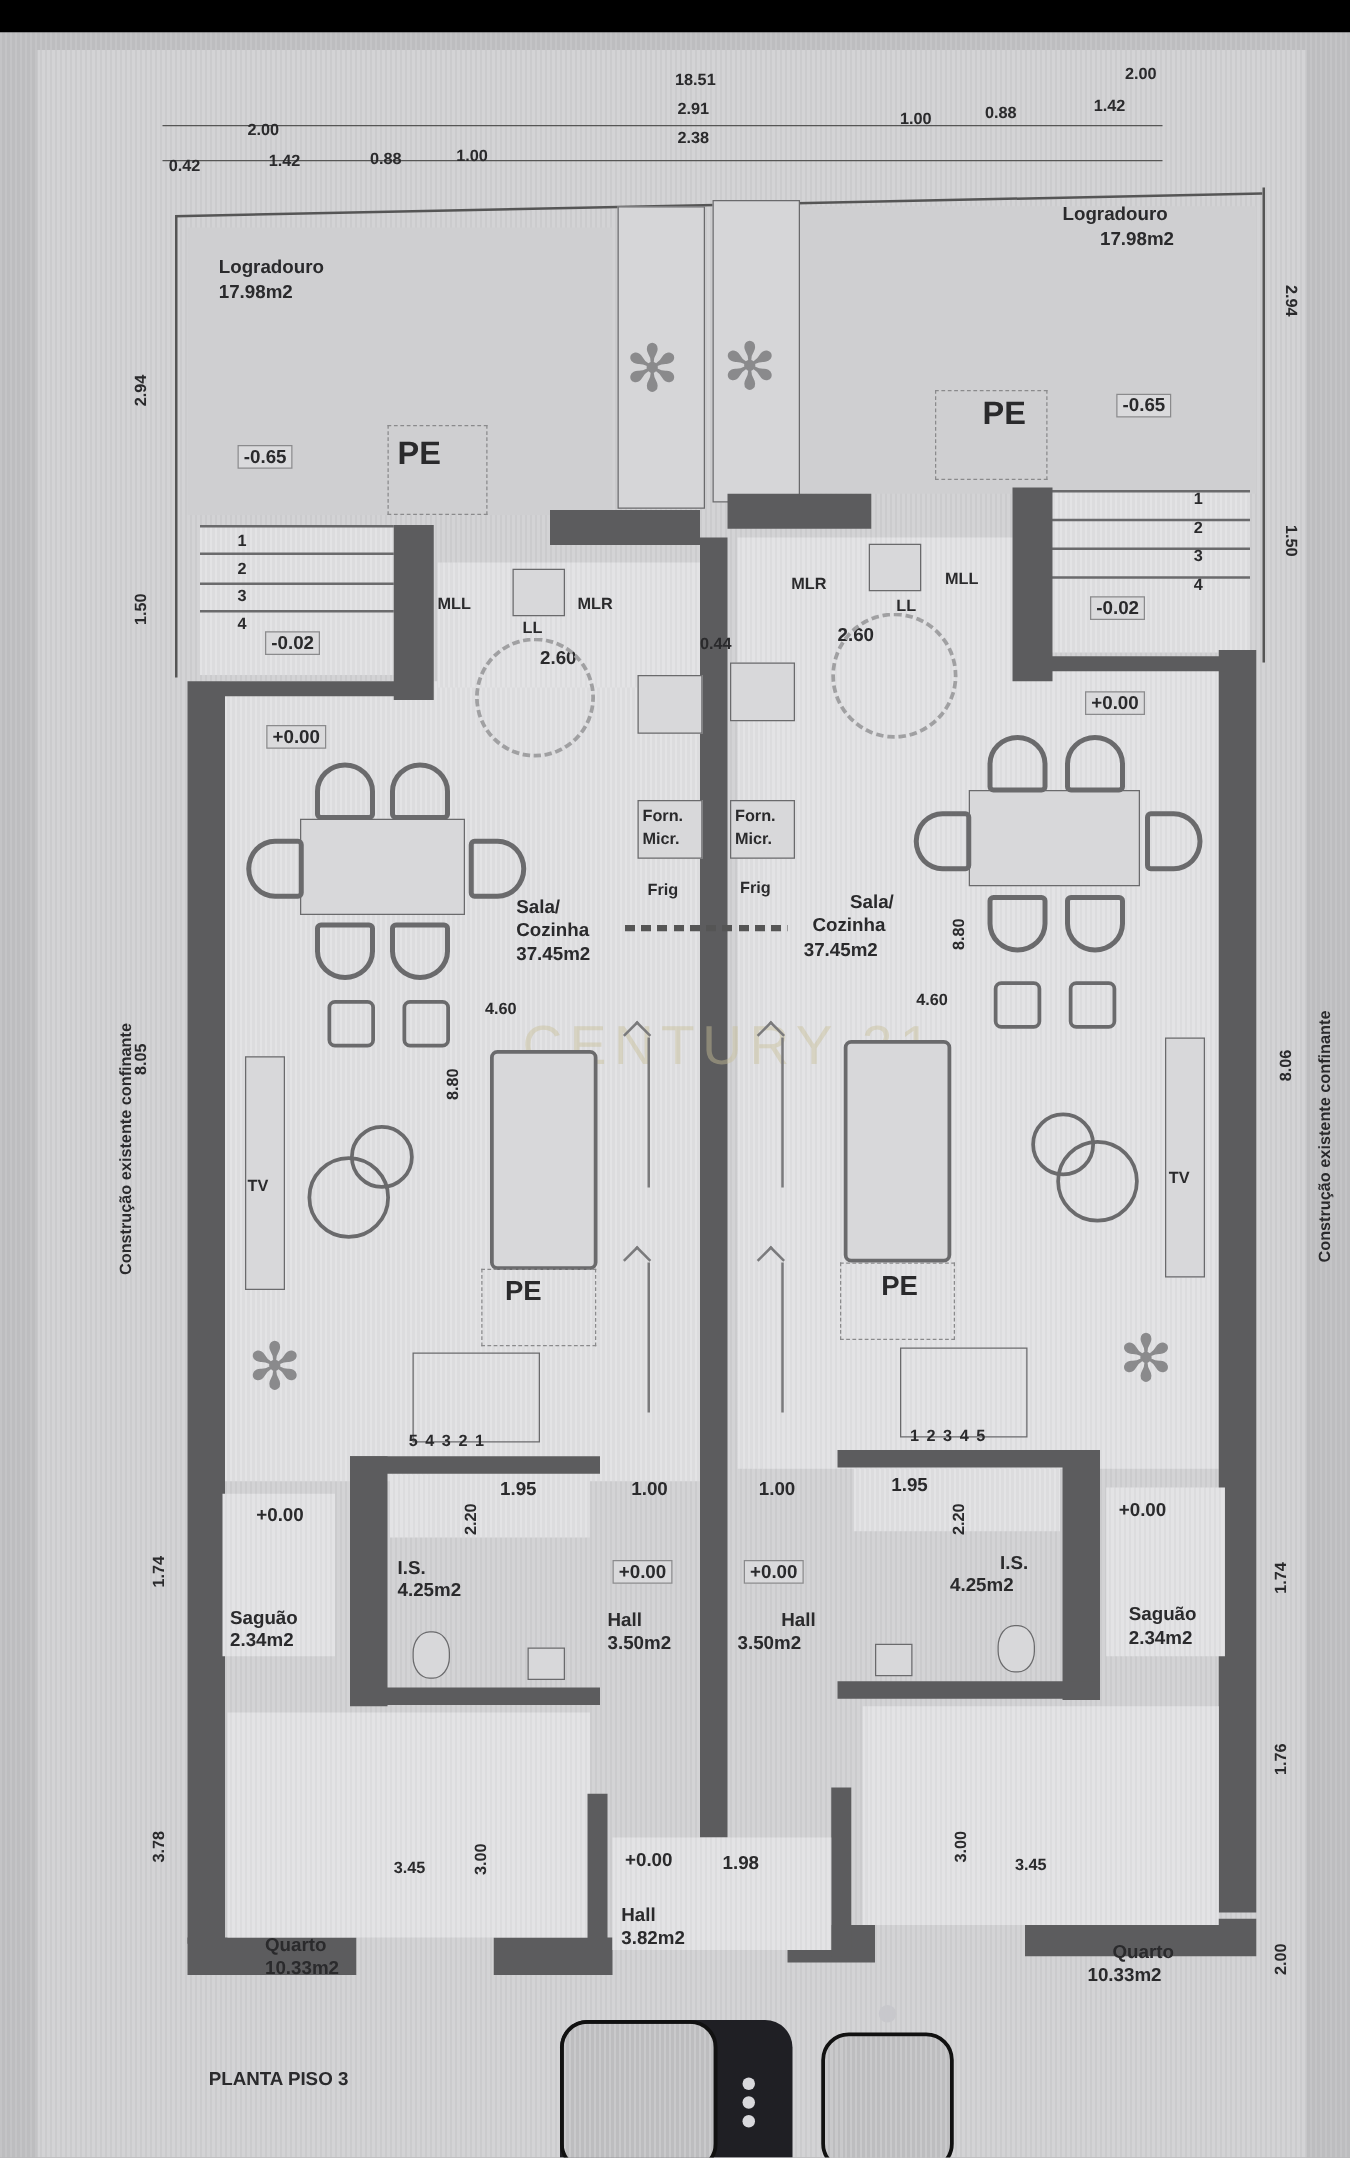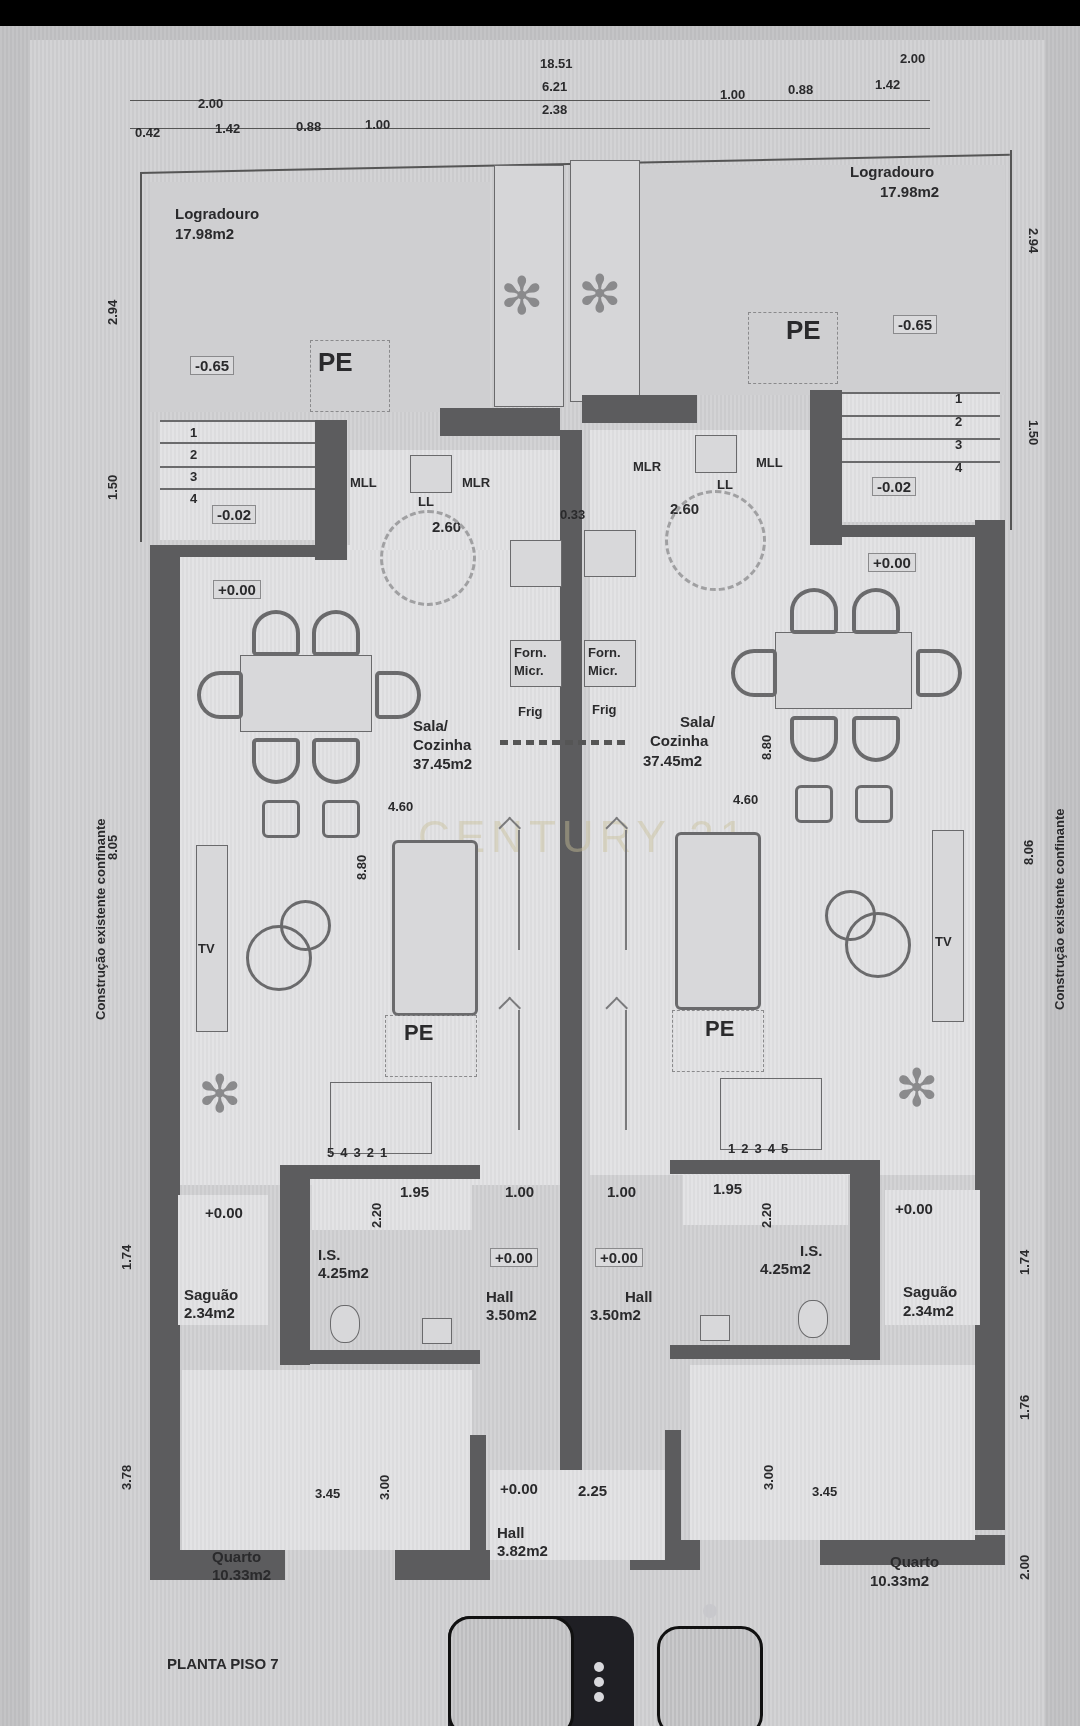--- a/index.html
+++ b/index.html
@@ -50,21 +50,21 @@
 <div class="sheet"></div>
 
 <div class="thin" style="left:130px;top:100px;width:800px;height:1px;"></div>
 <div class="thin" style="left:130px;top:128px;width:800px;height:1px;"></div>
 <div class="txt small" style="left:198px;top:97px;">2.00</div>
 <div class="txt small" style="left:135px;top:126px;">0.42</div>
 <div class="txt small" style="left:215px;top:122px;">1.42</div>
 <div class="txt small" style="left:296px;top:120px;">0.88</div>
 <div class="txt small" style="left:365px;top:118px;">1.00</div>
 <div class="txt small" style="left:540px;top:57px;">18.51</div>
-<div class="txt small" style="left:542px;top:80px;">6.21</div>
+<div class="txt small" style="left:542px;top:80px;">2.91</div>
 <div class="txt small" style="left:542px;top:103px;">2.38</div>
 <div class="txt small" style="left:720px;top:88px;">1.00</div>
 <div class="txt small" style="left:788px;top:83px;">0.88</div>
 <div class="txt small" style="left:875px;top:78px;">1.42</div>
 <div class="txt small" style="left:900px;top:52px;">2.00</div>
 
 <div class="thin" style="left:140px;top:172px;width:2px;height:370px;"></div>
 <div class="thin" style="left:1010px;top:150px;width:2px;height:380px;"></div>
 <div class="thin" style="left:140px;top:172px;width:870px;height:2px;transform:rotate(-1.2deg);transform-origin:left;"></div>
 
@@ -121,21 +121,21 @@
 <div class="wall" style="left:810px;top:390px;width:32px;height:155px;"></div>
 <div class="wall" style="left:440px;top:408px;width:120px;height:28px;"></div>
 <div class="wall" style="left:582px;top:395px;width:115px;height:28px;"></div>
 <div class="wall" style="left:180px;top:545px;width:140px;height:12px;"></div>
 <div class="wall" style="left:840px;top:525px;width:140px;height:12px;"></div>
 <div class="wall" style="left:150px;top:1550px;width:135px;height:30px;"></div>
 <div class="wall" style="left:395px;top:1550px;width:95px;height:30px;"></div>
 <div class="wall" style="left:630px;top:1540px;width:70px;height:30px;"></div>
 <div class="wall" style="left:820px;top:1535px;width:185px;height:30px;"></div>
 
-<div class="txt small" style="left:560px;top:508px;">0.33</div>
+<div class="txt small" style="left:560px;top:508px;">0.44</div>
 
 <div class="lbox" style="left:410px;top:455px;width:40px;height:36px;"></div>
 <div class="txt small" style="left:350px;top:476px;">MLL</div>
 <div class="txt small" style="left:418px;top:495px;">LL</div>
 <div class="txt small" style="left:462px;top:476px;">MLR</div>
 <div class="txt" style="left:432px;top:518px;">2.60</div>
 <div class="circ" style="left:380px;top:510px;width:90px;height:90px;border-style:dashed;border-color:#a0a0a2;"></div>
 <div class="lbox" style="left:510px;top:540px;width:50px;height:45px;"></div>
 <div class="lbox" style="left:510px;top:640px;width:50px;height:45px;"></div>
 <div class="txt small" style="left:514px;top:646px;">Forn.</div>
@@ -267,40 +267,40 @@
 <div class="txt small vert" style="left:378px;top:1500px;">3.00</div>
 <div class="txt" style="left:212px;top:1548px;">Quarto</div>
 <div class="txt" style="left:212px;top:1566px;">10.33m2</div>
 <div class="txt small" style="left:812px;top:1485px;">3.45</div>
 <div class="txt small vert" style="left:762px;top:1490px;">3.00</div>
 <div class="txt" style="left:890px;top:1553px;">Quarto</div>
 <div class="txt" style="left:870px;top:1572px;">10.33m2</div>
 
 <div class="room" style="left:490px;top:1470px;width:175px;height:90px;"></div>
 <div class="txt" style="left:500px;top:1480px;">+0.00</div>
-<div class="txt" style="left:578px;top:1482px;">2.25</div>
+<div class="txt" style="left:578px;top:1482px;">1.98</div>
 <div class="txt" style="left:497px;top:1524px;">Hall</div>
 <div class="txt" style="left:497px;top:1542px;">3.82m2</div>
 
 <div class="txt small vert" style="left:106px;top:325px;">2.94</div>
 <div class="txt small vert" style="left:106px;top:500px;">1.50</div>
 <div class="txt small vert" style="left:106px;top:860px;">8.05</div>
 <div class="txt small vert" style="left:120px;top:1270px;">1.74</div>
 <div class="txt small vert" style="left:120px;top:1490px;">3.78</div>
 <div class="txt small vert" style="left:94px;top:1020px;font-size:13px;">Construção existente confinante</div>
 
 <div class="txt small vert-r" style="left:1040px;top:228px;">2.94</div>
 <div class="txt small vert-r" style="left:1040px;top:420px;">1.50</div>
 <div class="txt small vert" style="left:1022px;top:865px;">8.06</div>
 <div class="txt small vert" style="left:1018px;top:1275px;">1.74</div>
 <div class="txt small vert" style="left:1018px;top:1420px;">1.76</div>
 <div class="txt small vert" style="left:1018px;top:1580px;">2.00</div>
 <div class="txt small vert" style="left:1053px;top:1010px;font-size:13px;">Construção existente confinante</div>
 
-<div class="txt" style="left:167px;top:1655px;font-size:15px;">PLANTA PISO 7</div>
+<div class="txt" style="left:167px;top:1655px;font-size:15px;">PLANTA PISO 3</div>
 
 <div class="thumbbar"></div>
 <div class="thumb" style="left:448px;top:1616px;width:120px;height:115px;"></div>
 <div class="dots" style="left:594px;top:1662px;">
     <span></span>
     <span></span>
     <span></span>
   </div>
 <div class="thumb" style="left:657px;top:1626px;width:100px;height:105px;"></div>
 <div class="abs" style="left:703px;top:1604px;width:14px;height:14px;border-radius:50%;background:#c8c8cc;"></div>

